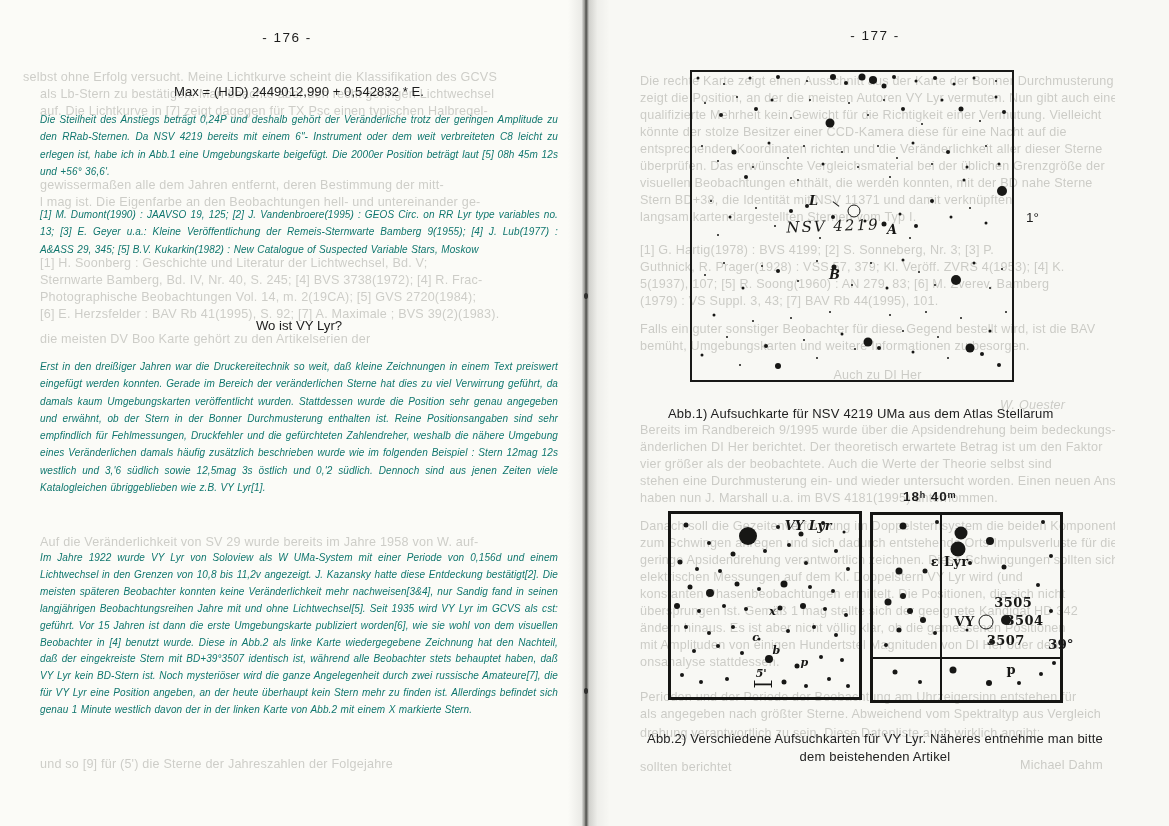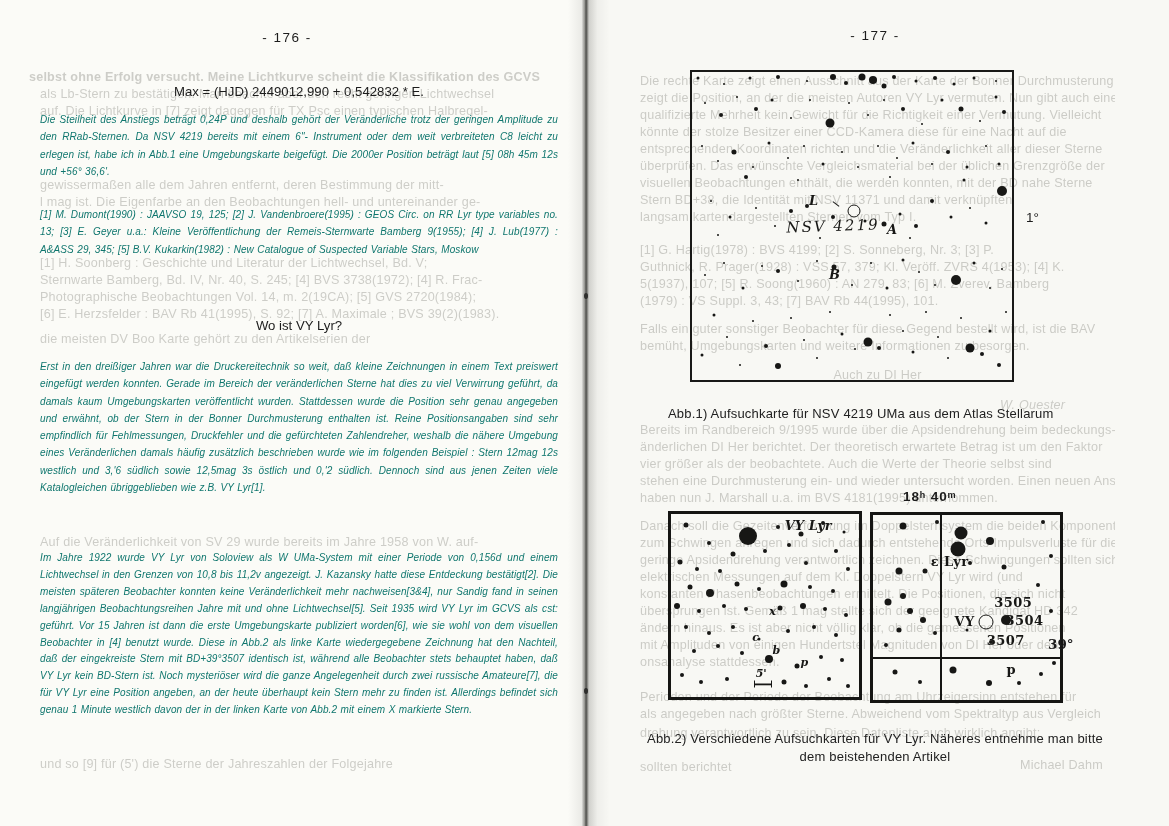--- a/index.html
+++ b/index.html
@@ -68,21 +68,21 @@
   #ra-label{left:903px;top:489px;font-size:13.5px;font-weight:bold;letter-spacing:1px;}
   #dec-label{left:1048px;top:636px;font-family:"DejaVu Serif",serif;font-weight:bold;font-size:13.5px;}
 </style>
 </head>
 <body>
 
 <div class="page" id="page-left-bg"></div>
 <div class="page" id="page-right-bg"></div>
 
 <div id="bleed-left">
-    <div class="bleedline" style="top: 70px; left: 29px; width: 517px; font-weight: bold;">selbst ohne Erfolg versucht. Meine Lichtkurve scheint die Klassifikation des GCVS</div>
+    <div class="bleedline" style="top: 70px; left: 23px; width: 517px;">selbst ohne Erfolg versucht. Meine Lichtkurve scheint die Klassifikation des GCVS</div>
     <div class="bleedline" style="top: 87px; left: 40px; width: 517px;">als Lb-Stern zu bestätigen. Man beachte aber den recht geringen Lichtwechsel</div>
     <div class="bleedline" style="top: 104px; left: 40px; width: 517px;">auf. Die Lichtkurve in [7] zeigt dagegen für TX Psc einen typischen Halbregel-</div>
     <div class="bleedline" style="top: 178px; left: 40px; width: 517px;">gewissermaßen alle dem Jahren entfernt, deren Bestimmung der mitt-</div>
     <div class="bleedline" style="top: 195px; left: 40px; width: 517px;">l mag ist. Die Eigenfarbe an den Beobachtungen hell- und untereinander ge-</div>
     <div class="bleedline" style="top: 256px; left: 40px; width: 517px;">[1] H. Soonberg : Geschichte und Literatur der Lichtwechsel, Bd. V;</div>
     <div class="bleedline" style="top: 273px; left: 40px; width: 517px;">Sternwarte Bamberg, Bd. IV, Nr. 40, S. 245; [4] BVS 3738(1972); [4] R. Frac-</div>
     <div class="bleedline" style="top: 290px; left: 40px; width: 517px;">Photographische Beobachtungen Vol. 14, m. 2(19CA); [5] GVS 2720(1984);</div>
     <div class="bleedline" style="top: 307px; left: 40px; width: 517px;">[6] E. Herzsfelder : BAV Rb 41(1995), S. 92; [7] A. Maximale ; BVS 39(2)(1983).</div>
     <div class="bleedline" style="top: 332px; left: 40px; width: 517px;">die meisten DV Boo Karte gehört zu den Artikelserien der</div>
     <div class="bleedline" style="top: 535px; left: 40px; width: 517px;">Auf die Veränderlichkeit von SV 29 wurde bereits im Jahre 1958 von W. auf-</div>

